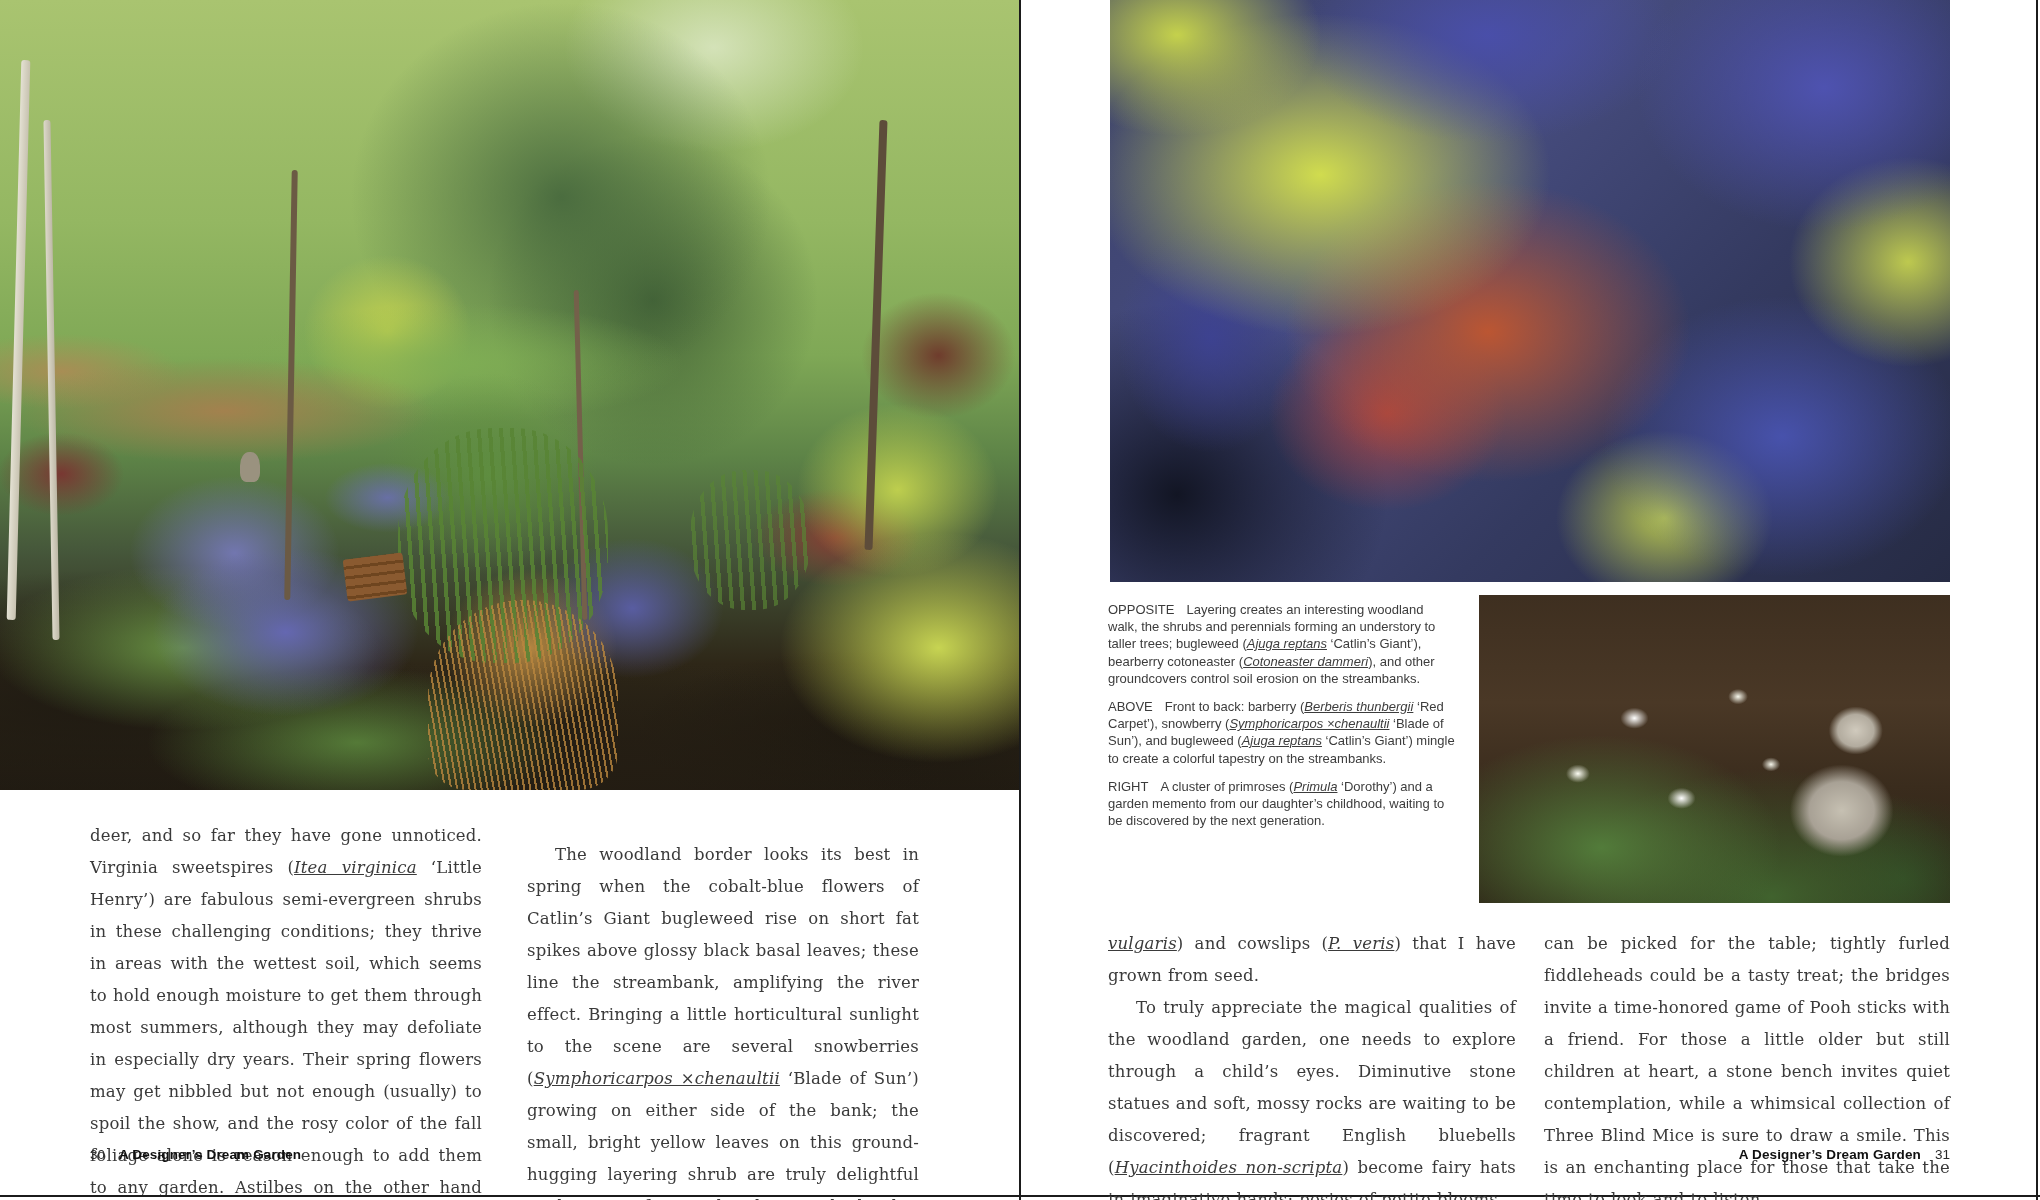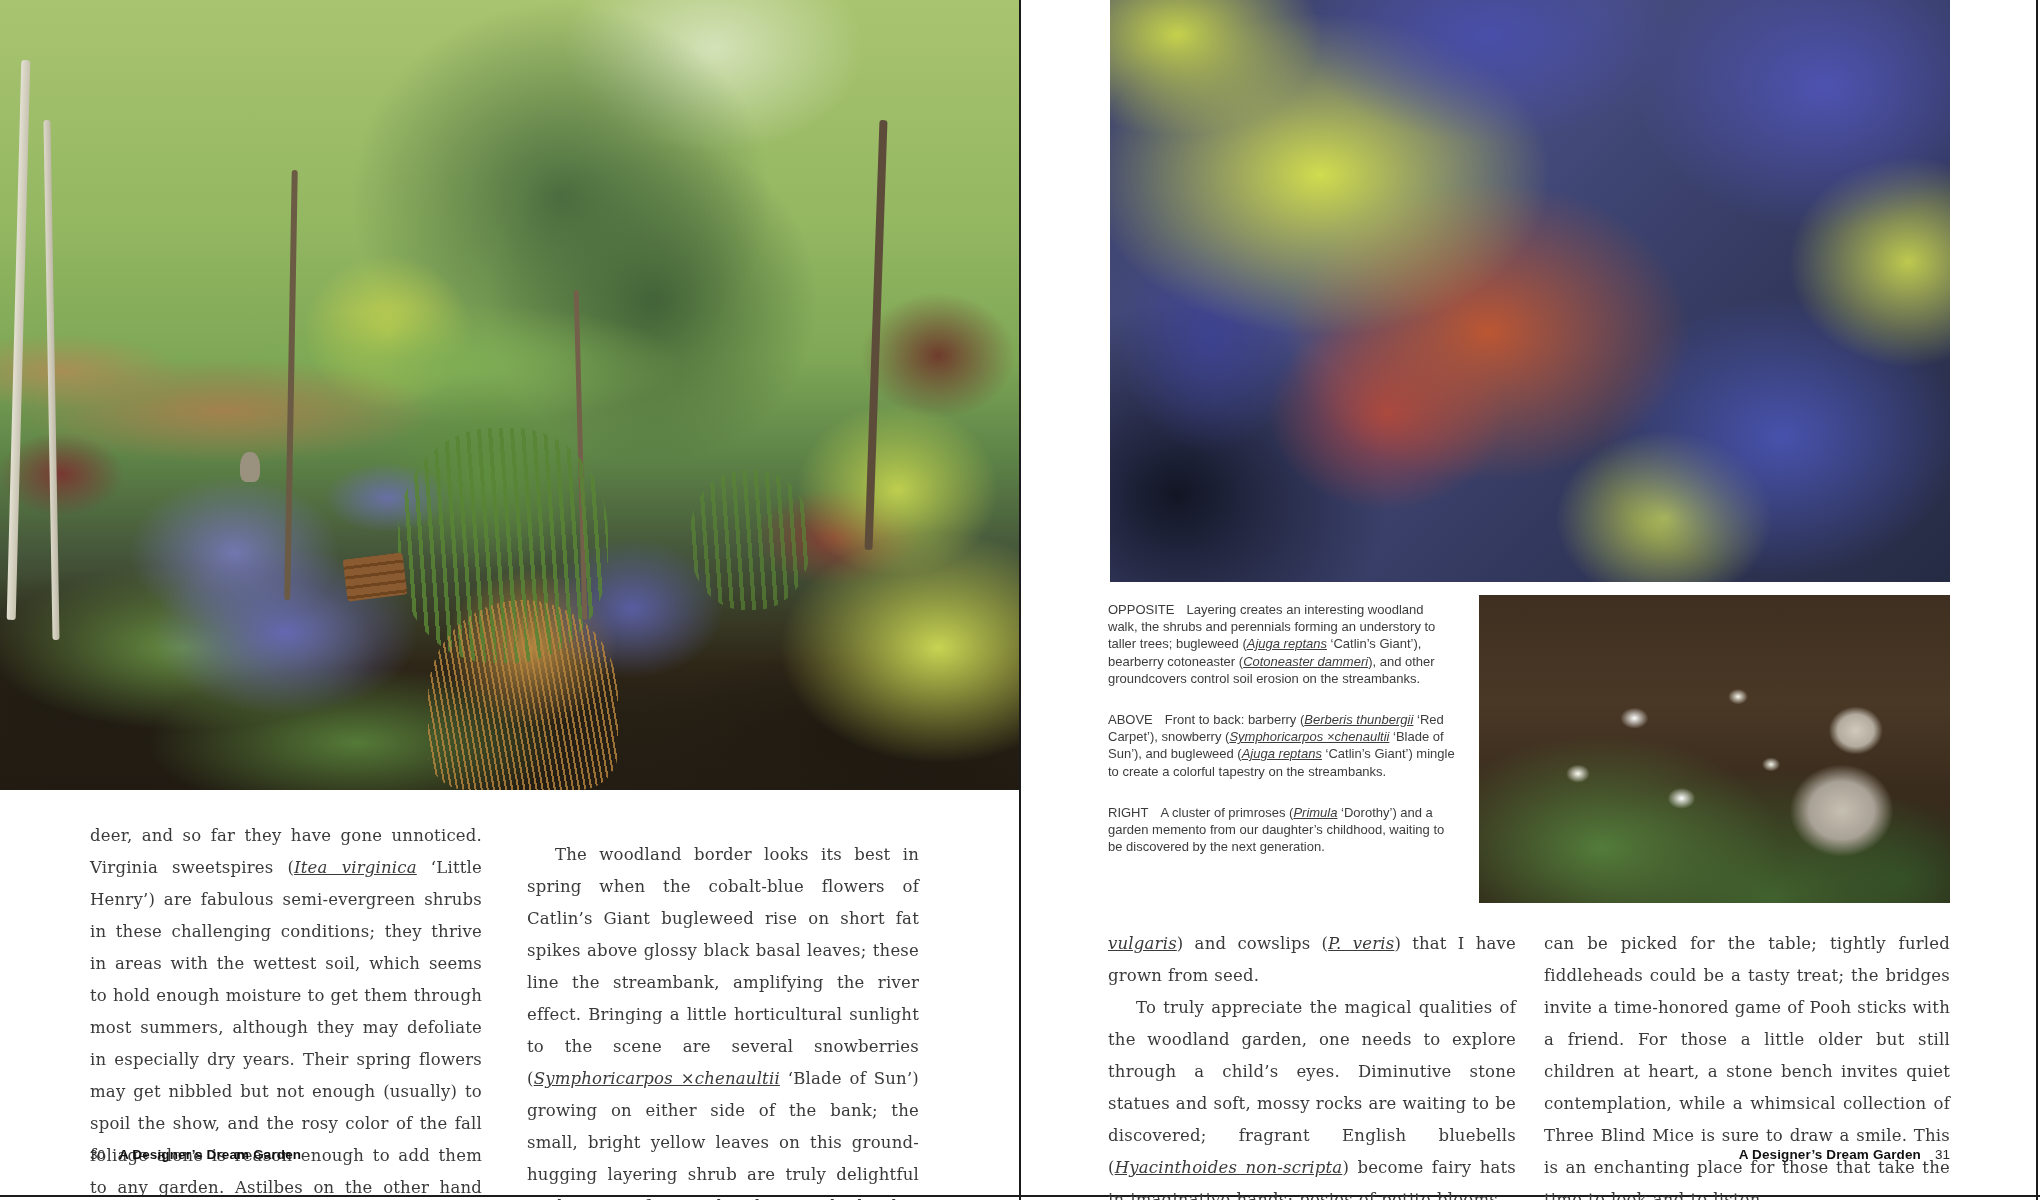--- a/index.html
+++ b/index.html
@@ -106,21 +106,21 @@
   .body-col p.para { margin:0; }
   .body-col p.para.indent { text-indent:28px; }
   .col-left-1  { left:90px;   top:820px; width:392px; }
   .col-left-2  { left:527px;  top:820px; width:392px;margin-top:19px; }
   .col-right-1 { left:1108px; top:928px; width:408px; }
   .col-right-2 { left:1544px; top:928px; width:406px; }
 
   .captions-block { position:absolute; left:1108px; top:601px; width:347px;
     font-family:"Liberation Sans", sans-serif; font-size:13px; line-height:17.2px; color:#3c3c3c; }
   .caption { margin:0; }
-  .caption + .caption { margin-top:24px; }
+  .caption + .caption { margin-top:11px; }
   .cap-label { padding-right:12px; }
 
   .footer { position:absolute; top:1147px; font-family:"Liberation Sans", sans-serif;
     font-size:13.5px; color:#1d1d1d; }
   .footer-left  { left:90px; }
   .footer-right { left:1020px; width:930px; text-align:right; }
   .footer .num   { font-weight:400; color:#2a2a2a; }
   .footer .title { font-weight:700; color:#101010; letter-spacing:.01em; }
   .footer-left .num   { margin-right:14px; }
   .footer-right .num  { margin-left:14px; }

